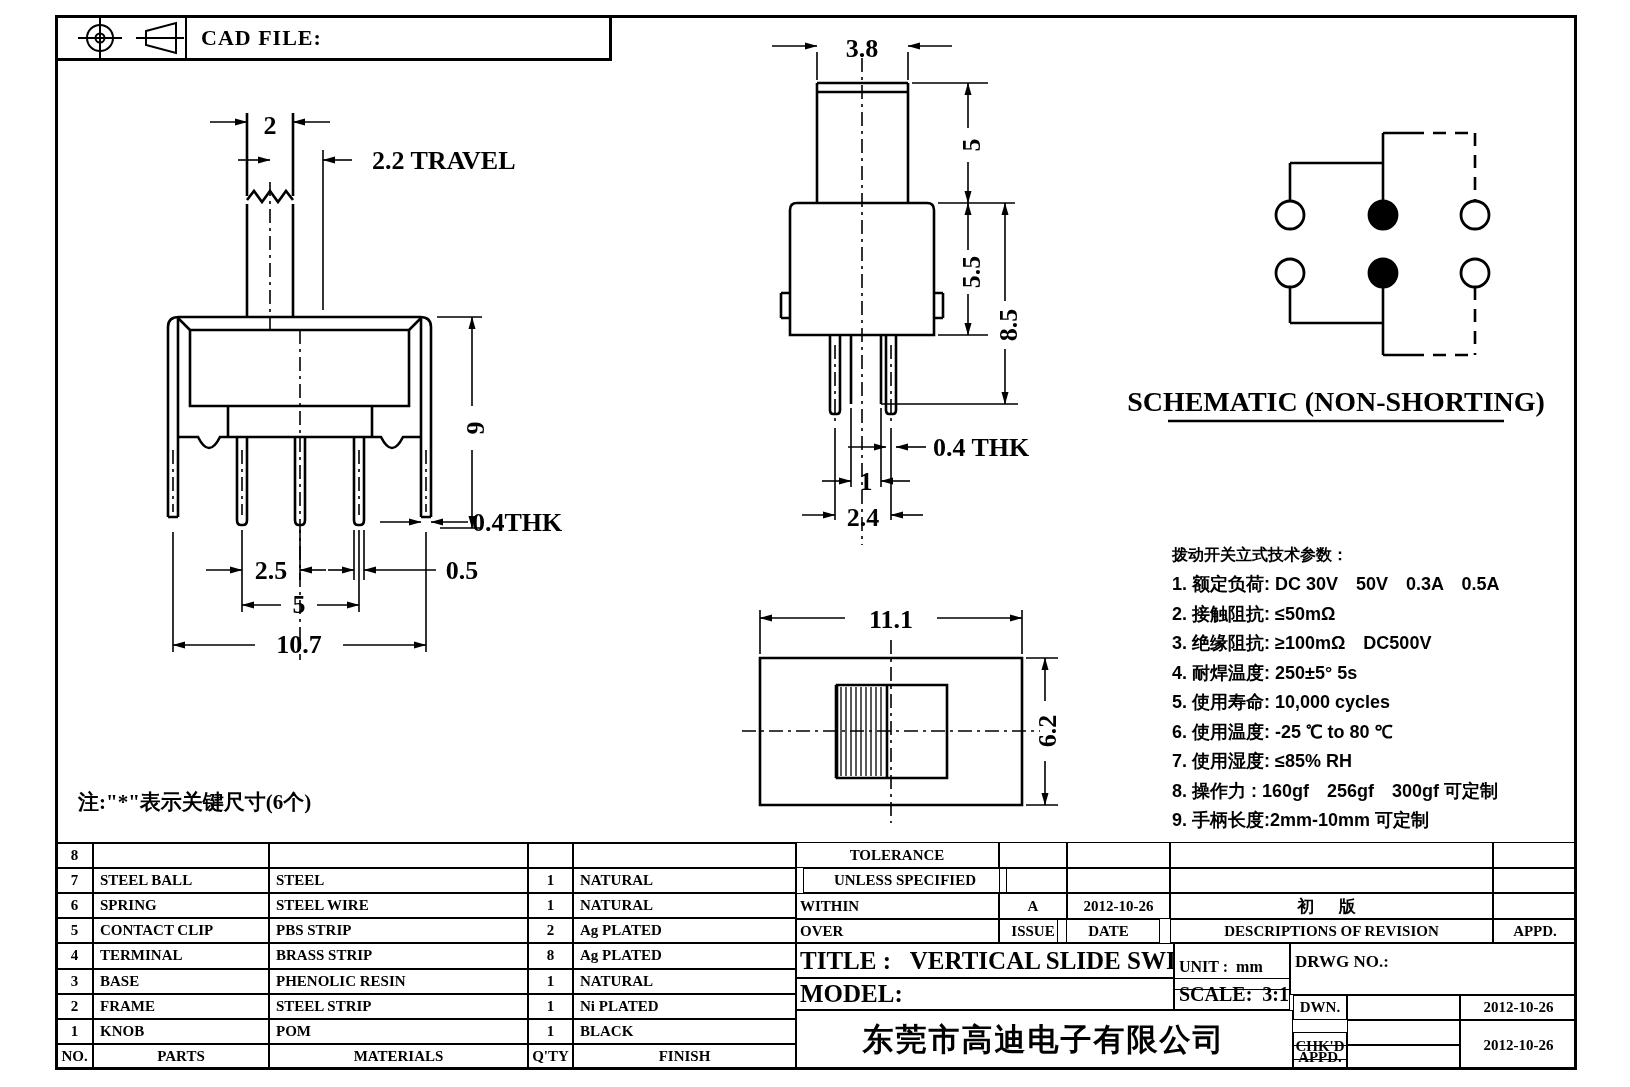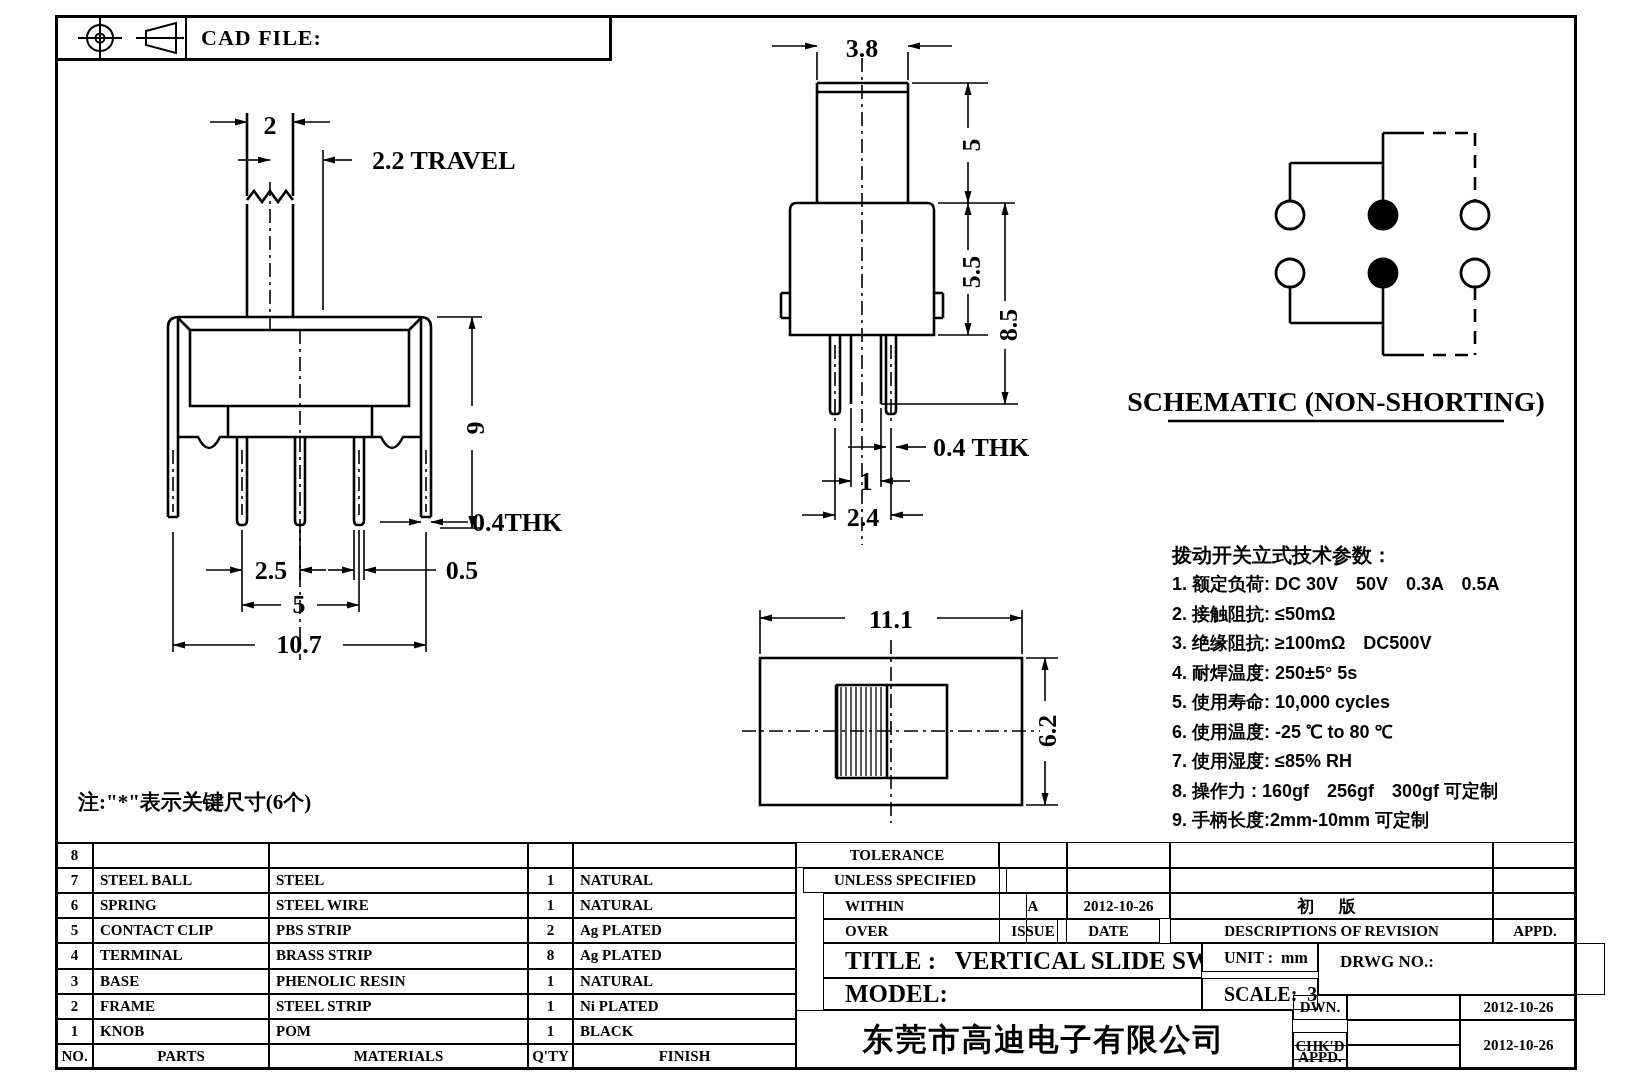--- a/index.html
+++ b/index.html
@@ -13,33 +13,33 @@
   .schem-title{font:bold 28px "Liberation Serif", serif;fill:#000;text-decoration:none;}
   
   .cadbox{position:absolute;left:55px;top:15px;width:557px;height:46px;border:3px solid #000;
         box-sizing:border-box;display:flex;}
   .cad-sym{width:129px;border-right:2px solid #000;box-sizing:border-box;}
   .cad-label{flex:1;display:flex;align-items:center;padding-left:14px;
         font:bold 22px "Liberation Serif", serif;letter-spacing:1px;}
   
   .note{position:absolute;left:78px;top:788px;font:bold 21px "Liberation Serif", serif;}
   .tech{position:absolute;left:1172px;top:540px;width:400px;font-family:"Liberation Sans", sans-serif;}
-  .tech-title{font-weight:bold;font-size:20px;line-height:30px;}
+  .tech-title{font-weight:bold;font-size:16px;line-height:30px;}
   .tech-item{font-weight:bold;font-size:18px;line-height:29.5px;white-space:nowrap;}
   
   .ptable{position:absolute;left:55px;top:842px;width:740px;height:228px;border-collapse:collapse;
         table-layout:fixed;font:bold 15px "Liberation Serif", serif;}
   .ptable td{border:2px solid #000;padding:0 0 0 6px;overflow:hidden;white-space:nowrap;}
   .ptable td.c{text-align:center;padding:0;}
   
   .tblock{position:absolute;left:795px;top:842px;width:782px;height:228px;}
   .cell{position:absolute;border:1.5px solid #000;box-sizing:border-box;display:flex;
         align-items:center;justify-content:center;font:bold 15px "Liberation Serif", serif;
         white-space:nowrap;overflow:hidden;text-align:center;}
-  .cell.left{justify-content:flex-start;padding-left:21px;margin-left:28px;}
+  .cell.left{justify-content:flex-start;padding-left:4px;}
   .big{font-size:25px;}
   .company{font:bold 31px "Liberation Sans", sans-serif;letter-spacing:2px;}
   .rev{font-size:17px;letter-spacing:10px;font-family:"Liberation Sans", sans-serif;}
 </style>
 </head>
 <body>
 
 <div class="page">
   <div class="sheet-border"></div>
 
@@ -306,21 +306,21 @@
     <div class="cell left" style="left:0;top:77px;width:204px;height:24px">OVER</div>
     <div class="cell" style="left:204px;top:77px;width:68px;height:24px">ISSUE</div>
     <div class="cell" style="left:262px;top:77px;width:103px;height:24px">DATE</div>
     <div class="cell" style="left:375px;top:77px;width:323px;height:24px">DESCRIPTIONS OF REVISION</div>
     <div class="cell" style="left:698px;top:77px;width:84px;height:24px">APPD.</div>
 
     <div class="cell left big" style="left:0;top:101px;width:379px;height:35px">
       <span>TITLE :</span>&nbsp;&nbsp;&nbsp;
       <span>VERTICAL SLIDE SWITCH</span>
     </div>
-    <div class="cell left" style="left:379px;top:101px;width:116px;height:29px;font-size:16px">
+    <div class="cell left" style="left:379px;top:101px;width:116px;height:47px;font-size:16px">
       <span>UNIT :</span>&nbsp;&nbsp;
       <span>mm</span>
     </div>
     <div class="cell left" style="left:495px;top:101px;width:287px;height:52px;font-size:17px;align-items:flex-start;padding-top:8px">DRWG NO.:</div>
 
     <div class="cell left big" style="left:0;top:136px;width:379px;height:32px">MODEL:</div>
     <div class="cell left" style="left:379px;top:136px;width:116px;height:32px;font-size:20px">
       <span>SCALE:</span>&nbsp;&nbsp;
       <span>3:1</span>
     </div>

